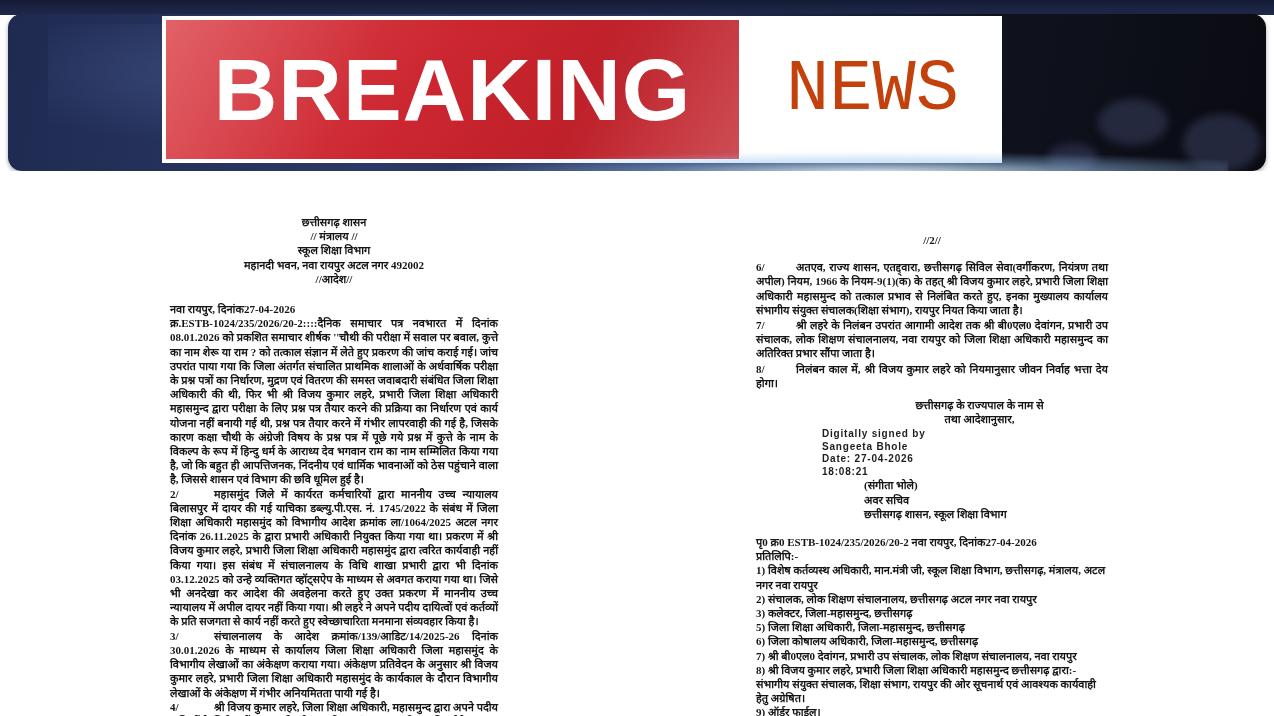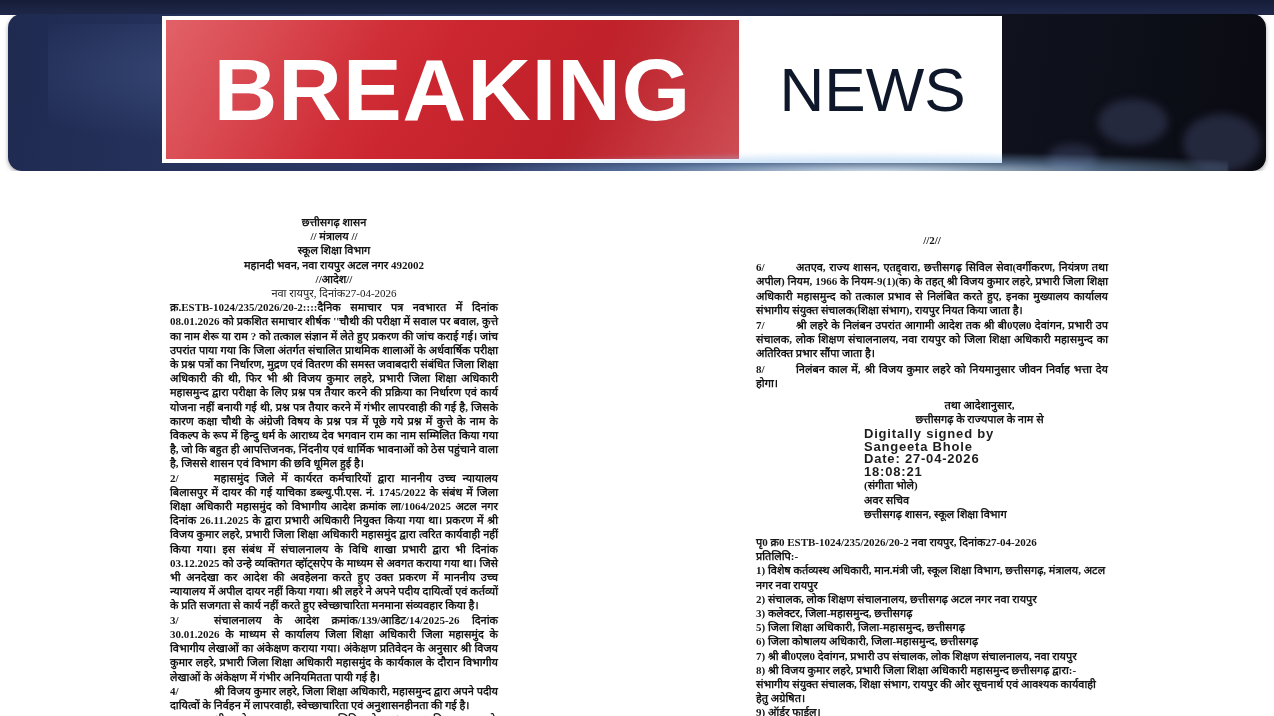--- a/index.html
+++ b/index.html
@@ -18,52 +18,52 @@
   .breaking-box { position:absolute; left:154px; top:2px; width:581px; height:147px;
     background:linear-gradient(125deg,#dd4850 0%,#cc2730 45%,#bd1f28 75%,#c42730 100%);
     border:4px solid #ffffff; display:flex; align-items:center; justify-content:center;
     font-family:"Liberation Sans", sans-serif; font-weight:bold; font-size:88px;
     color:#ffffff; letter-spacing:1px; }
   .breaking-glare { position:absolute; left:154px; top:2px; width:581px; height:147px;
     background:linear-gradient(115deg, rgba(255,255,255,.14) 0%, transparent 35%, transparent 70%, rgba(255,255,255,.18) 100%);
     pointer-events:none; }
   .news-box { position:absolute; left:735px; top:2px; width:259px; height:147px;
     background:#ffffff; display:flex; align-items:center; justify-content:center;
-    font-family:Liberation Sans, sans-serif; font-weight:500; font-size:62px;
-    color:#0f172a; letter-spacing:0px; }
+    font-family:Liberation Mono, monospace; font-weight:500; font-size:72px;
+    color:#c2410c; letter-spacing:0px; }
   .globe-blob { position:absolute; border-radius:50%; background:#3a4060; filter:blur(4px); opacity:.55; }
   .blob1 { left:1090px; top:85px; width:70px; height:46px; }
   .blob2 { left:1175px; top:100px; width:78px; height:58px; }
   .blob3 { left:1040px; top:130px; width:50px; height:26px; }
   .glow { position:absolute; left:440px; top:138px; width:780px; height:34px;
     background:radial-gradient(ellipse at 55% 60%, rgba(225,242,255,.95) 0%, rgba(150,195,240,.45) 40%, rgba(120,160,220,0) 72%);
     filter:blur(1px); }
 
   
   .doc { position:absolute; left:0; top:171px; width:1274px; height:545px; background:#ffffff; color:#151515; }
   .col-left  { position:absolute; left:170px; top:44px;  width:328px; }
   .col-right { position:absolute; left:756px; top:62px;  width:352px; }
   .col-left, .col-right { font-size:11px; line-height:14.2px; font-weight:600; }
 
   .doc-header { text-align:center; font-weight:bold; }
   .doc-header .hline { white-space:nowrap; }
-  .date-line { text-align:center; font-weight:normal; margin-top:0px; }
+  .date-line { text-align:left; font-weight:bold; margin-top:16px; }
 
   .para { text-align:justify; }
   .pnum { display:inline-block; font-weight:bold; }
   .col-left  .pnum { width:44px; }
   .col-right .pnum { width:40px; }
   .pnum:empty { display:none; }
 
   .page-num { text-align:center; margin-bottom:13px; }
   .col-right .para { margin-bottom:1px; }
 
   .by-order { text-align:center; padding-left:95px; font-weight:bold; margin-top:8px; }
-  .digital-sig { margin:2px 0 0 108px; font-family:"Liberation Sans", sans-serif;
-    font-size:13px; line-height:12.5px; font-weight:bold; letter-spacing:.8px; color:#1d1d1d; }
+  .digital-sig { margin:2px 0 0 66px; font-family:"Liberation Sans", sans-serif;
+    font-size:10px; line-height:12.5px; font-weight:bold; letter-spacing:.8px; color:#1d1d1d; }
   .signatory { text-align:left; padding-left:108px; font-weight:bold; }
   .endorsement { font-weight:bold; margin-top:14px; }
   .copies-heading { font-weight:bold; }
   .copies .copy-item { text-align:left; }
   .copies .copy-item.bold { font-weight:bold; }
 </style>
 </head>
 <body>
 
 <div class="stage">
@@ -112,22 +112,22 @@
       <div>
 
           <p class="para"><span class="pnum">6/</span><span>अतएव, राज्य शासन, एतद्द्वारा, छत्तीसगढ़ सिविल सेवा(वर्गीकरण, नियंत्रण तथा अपील) नियम, 1966 के नियम-9(1)(क) के तहत् श्री विजय कुमार लहरे, प्रभारी जिला शिक्षा अधिकारी महासमुन्द को तत्काल प्रभाव से निलंबित करते हुए, इनका मुख्यालय कार्यालय संभागीय संयुक्त संचालक(शिक्षा संभाग), रायपुर नियत किया जाता है।</span></p>
 
           <p class="para"><span class="pnum">7/</span><span>श्री लहरे के निलंबन उपरांत आगामी आदेश तक श्री बी0एल0 देवांगन, प्रभारी उप संचालक, लोक शिक्षण संचालनालय, नवा रायपुर को जिला शिक्षा अधिकारी महासमुन्द का अतिरिक्त प्रभार सौंपा जाता है।</span></p>
 
           <p class="para"><span class="pnum">8/</span><span>निलंबन काल में, श्री विजय कुमार लहरे को नियमानुसार जीवन निर्वाह भत्ता देय होगा।</span></p>
         </div>
       <div class="by-order">
 
-      <div>तथा आदेशानुसार,</div>
-          <div>छत्तीसगढ़ के राज्यपाल के नाम से</div>
+      <div>छत्तीसगढ़ के राज्यपाल के नाम से</div>
+          <div>तथा आदेशानुसार,</div>
         </div>
       <div class="digital-sig">
 
       <div>Digitally signed by</div>
           <div>Sangeeta Bhole</div>
           <div>Date: 27-04-2026</div>
           <div>18:08:21</div>
         </div>
       <div class="signatory">
 

